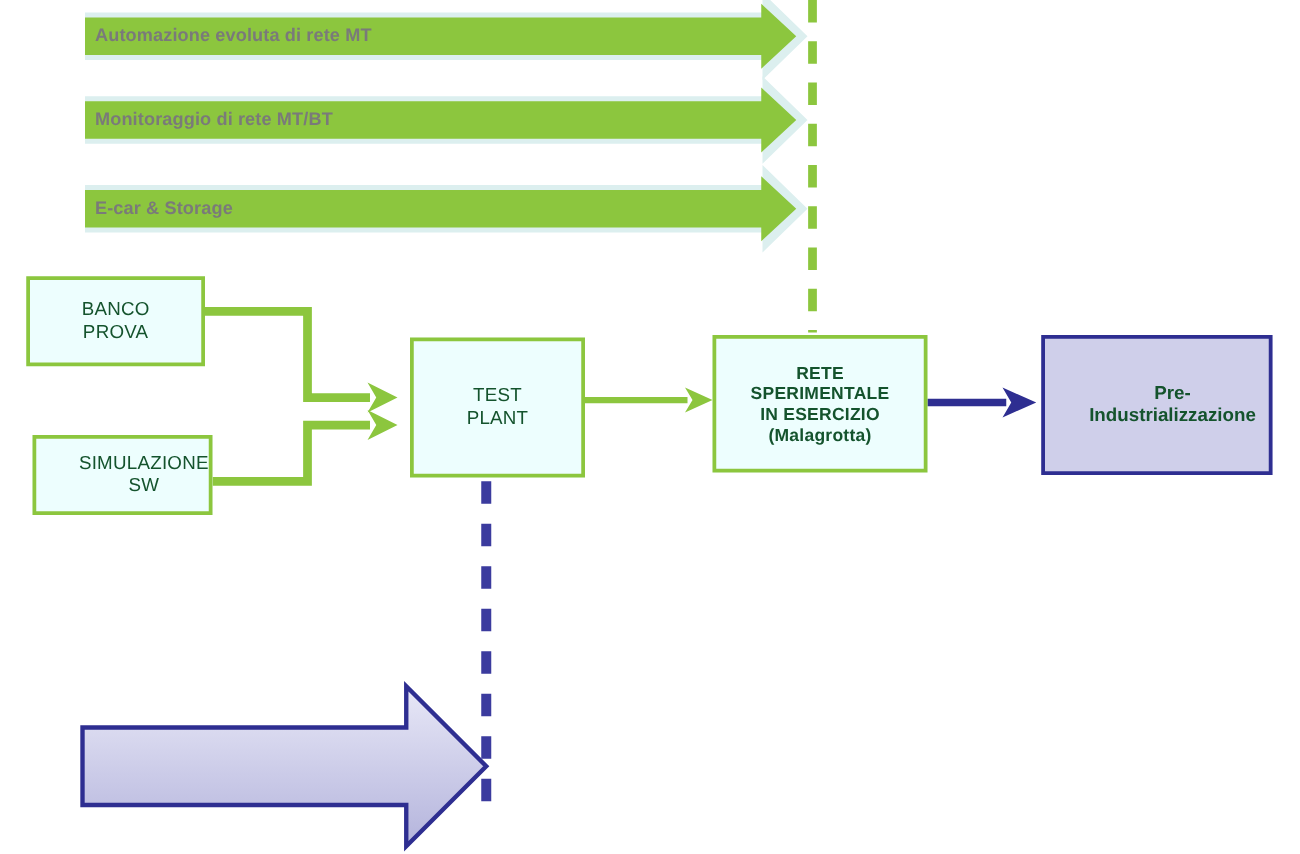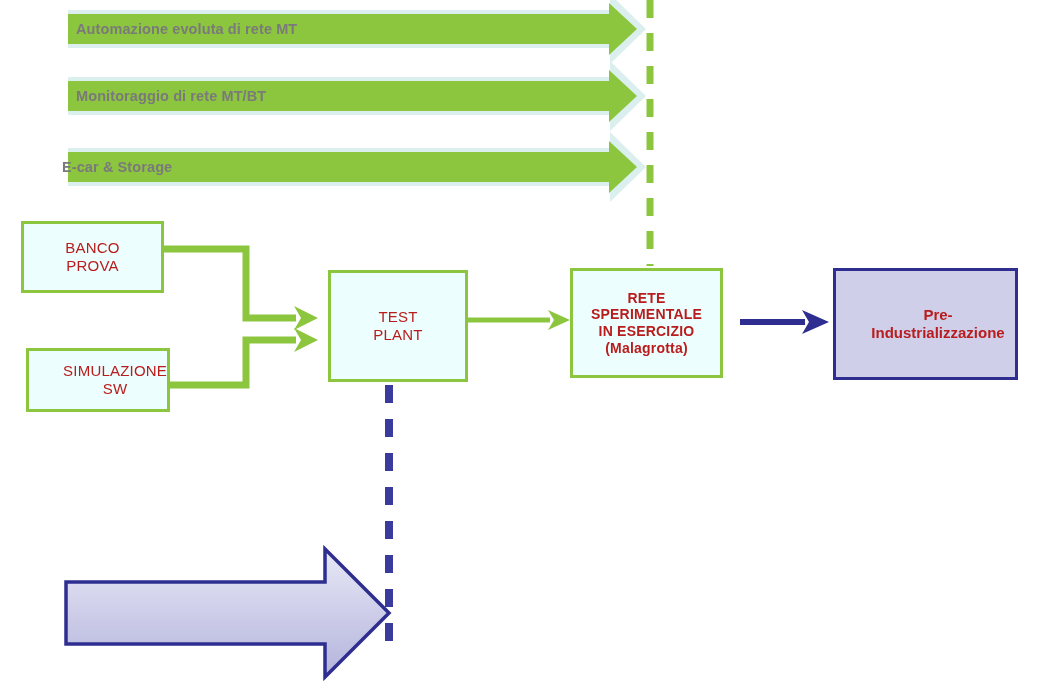--- a/index.html
+++ b/index.html
@@ -26,21 +26,21 @@
     width: 1040px;
     height: 683px;
   }
   .node-box {
     position: absolute;
     box-sizing: border-box;
     display: flex;
     align-items: center;
     justify-content: center;
     text-align: center;
-    color: #b91c1c;
+    color: #14532d;
     line-height: 1.18;
     z-index: 3;
   }
   .node-box.green {
     background: #EDFEFE;
     border: 3px solid #8CC63E;
     font-size: 15px;
     letter-spacing: 0.2px;
   }
   .node-box.purple {
@@ -120,39 +120,39 @@
 
     <g>
       <path d="M 66 582 L 325 582 L 325 549 L 389 613 L 325 677 L 325 644 L 66 644 Z" fill="url(#purpleGrad)" stroke="#2E2E91" stroke-width="3.5" stroke-linejoin="miter"></path>
     </g>
   </svg>
 
   <div class="band-label" style="left:76px; top:87px;">Monitoraggio di rete MT/BT</div>
 
   <div class="band-label" style="left:76px; top:20px;">Automazione evoluta di rete MT</div>
 
-  <div class="band-label" style="left:62px; top:158px;">E-car &amp; Storage</div>
+  <div class="band-label" style="left:76px; top:158px;">E-car &amp; Storage</div>
 
 
   <div class="node-box green" style="left:21px; top:221px; width:143px; height:72px;">
     <span class="node-label">BANCO
 PROVA</span>
   </div>
 
   <div class="node-box green" style="left:26px; top:348px; width:144px; height:64px;justify-content:flex-end;">
     <span class="node-label">SIMULAZIONE
 SW</span>
   </div>
 
   <div class="node-box green" style="left:328px; top:270px; width:140px; height:112px;">
     <span class="node-label">TEST
 PLANT</span>
   </div>
 
-  <div class="node-box green" style="left:570px; top:268px; width:153px; height:110px; font-weight:bold; font-size:14px;">
+  <div class="node-box green" style="left:570px; top:268px; width:172px; height:110px; font-weight:bold; font-size:14px;">
     <span class="node-label">RETE
 SPERIMENTALE
 IN ESERCIZIO
 (Malagrotta)</span>
   </div>
 
   <div class="node-box purple" style="left:833px; top:268px; width:185px; height:112px;padding-left:25px;">
     <span class="node-label">Pre-
 Industrializzazione</span>
   </div>

